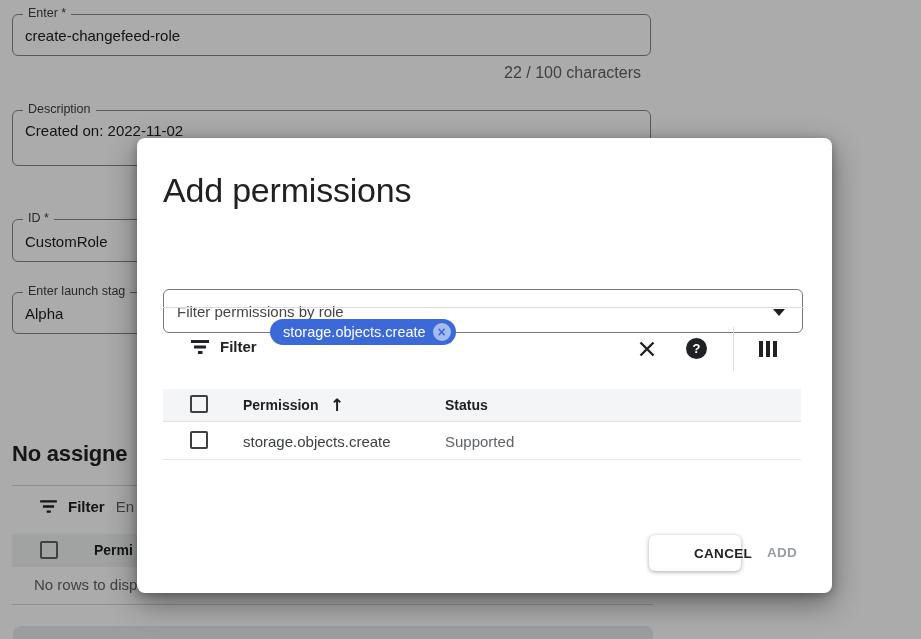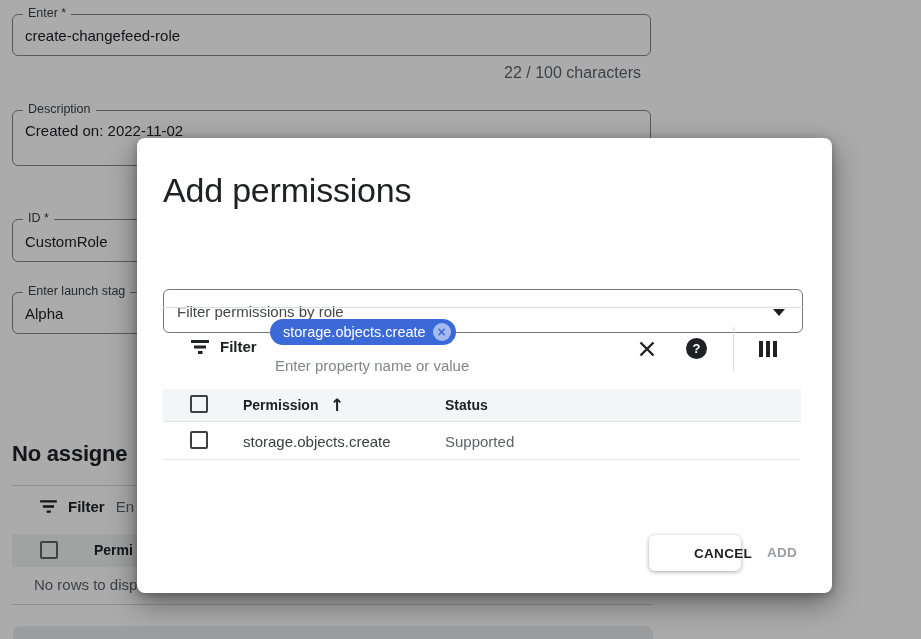--- a/index.html
+++ b/index.html
@@ -184,21 +184,20 @@
       <path d="M0 1.5h18M3 7h12M7 12.5h4.5" stroke="#202124" stroke-width="2.8" fill="none"></path>
     </svg>
     <span class="mfilter-label">Filter</span>
   </div>
 
   <div class="chip" style="background:#3b69d8;">
     <span>storage.objects.create</span>
     <span class="chip-close" style="color:#3b69d8;">×</span>
   </div>
 
-  <div class="mfilter-ph">Enter property name or value</div>
 
   <button class="icon-btn" style="left:500px; top:201px;">
     <svg width="20" height="20" viewBox="0 0 20 20">
       <path d="M3.5 3.5L16.5 16.5M16.5 3.5L3.5 16.5" stroke="#202124" stroke-width="2.4" fill="none"></path>
     </svg>
   </button>
 
   <button class="icon-btn" style="left:549px; top:200px;">
     <span class="help-circle">?</span>
   </button>

